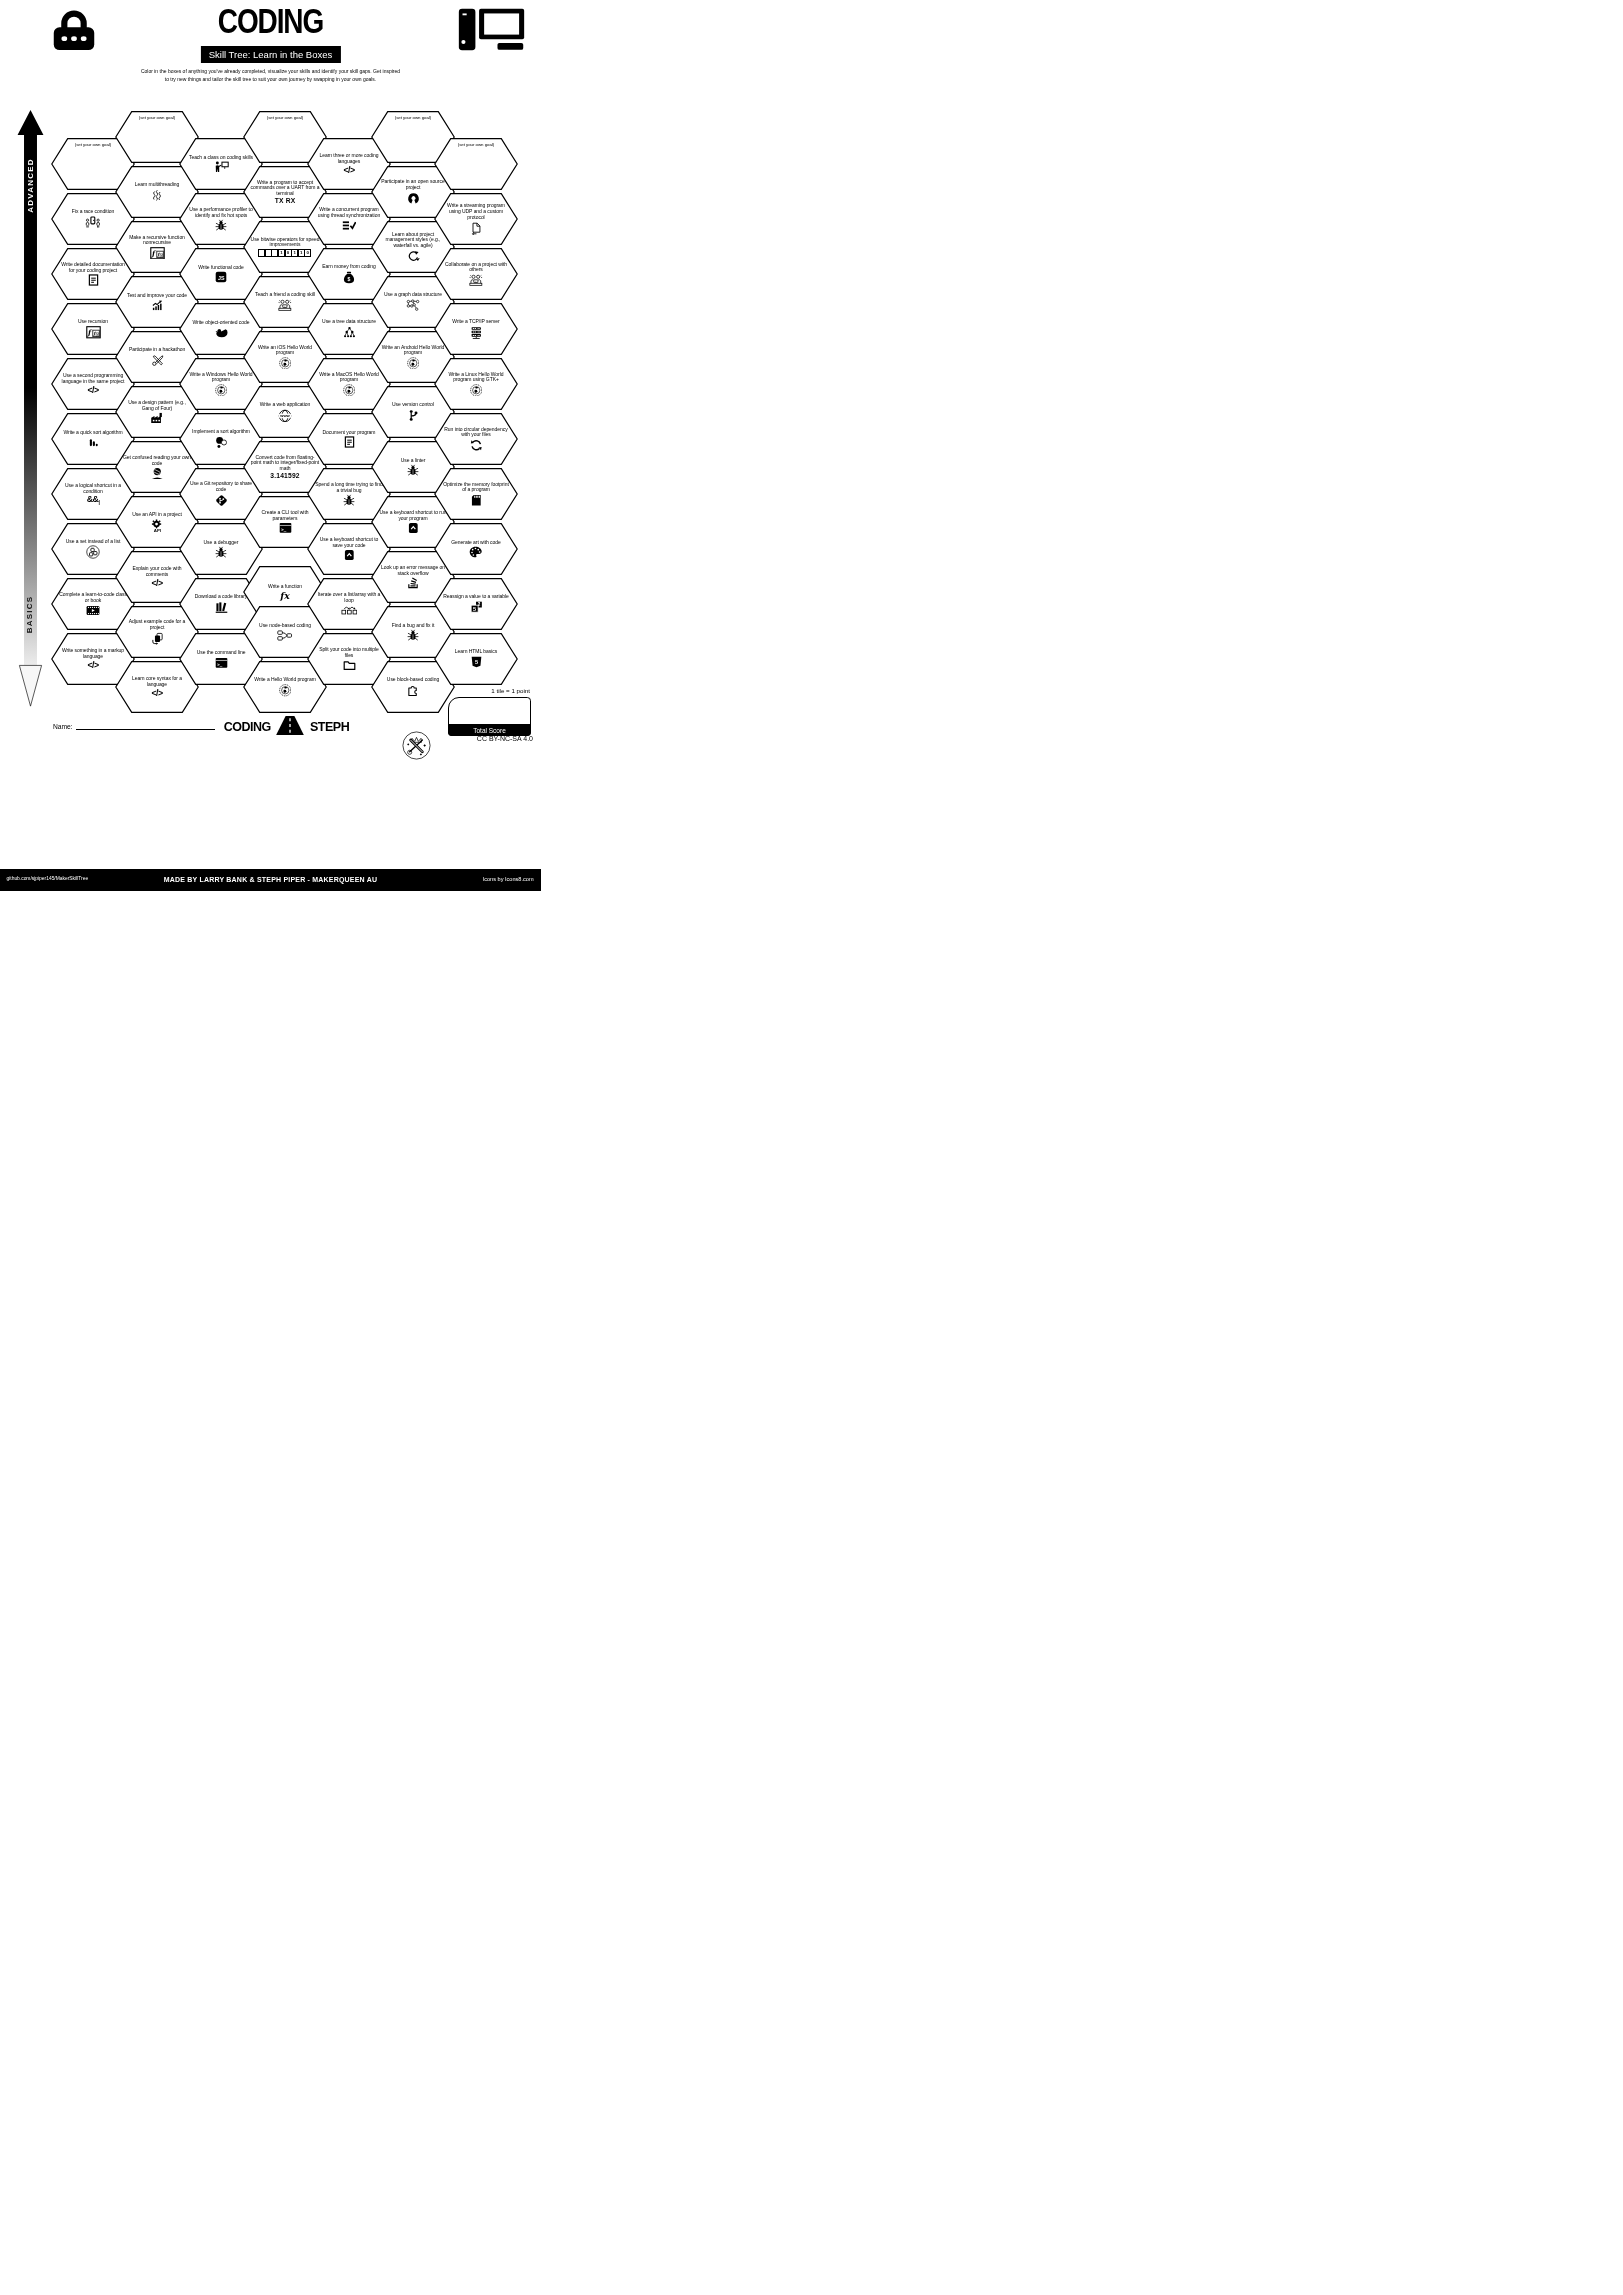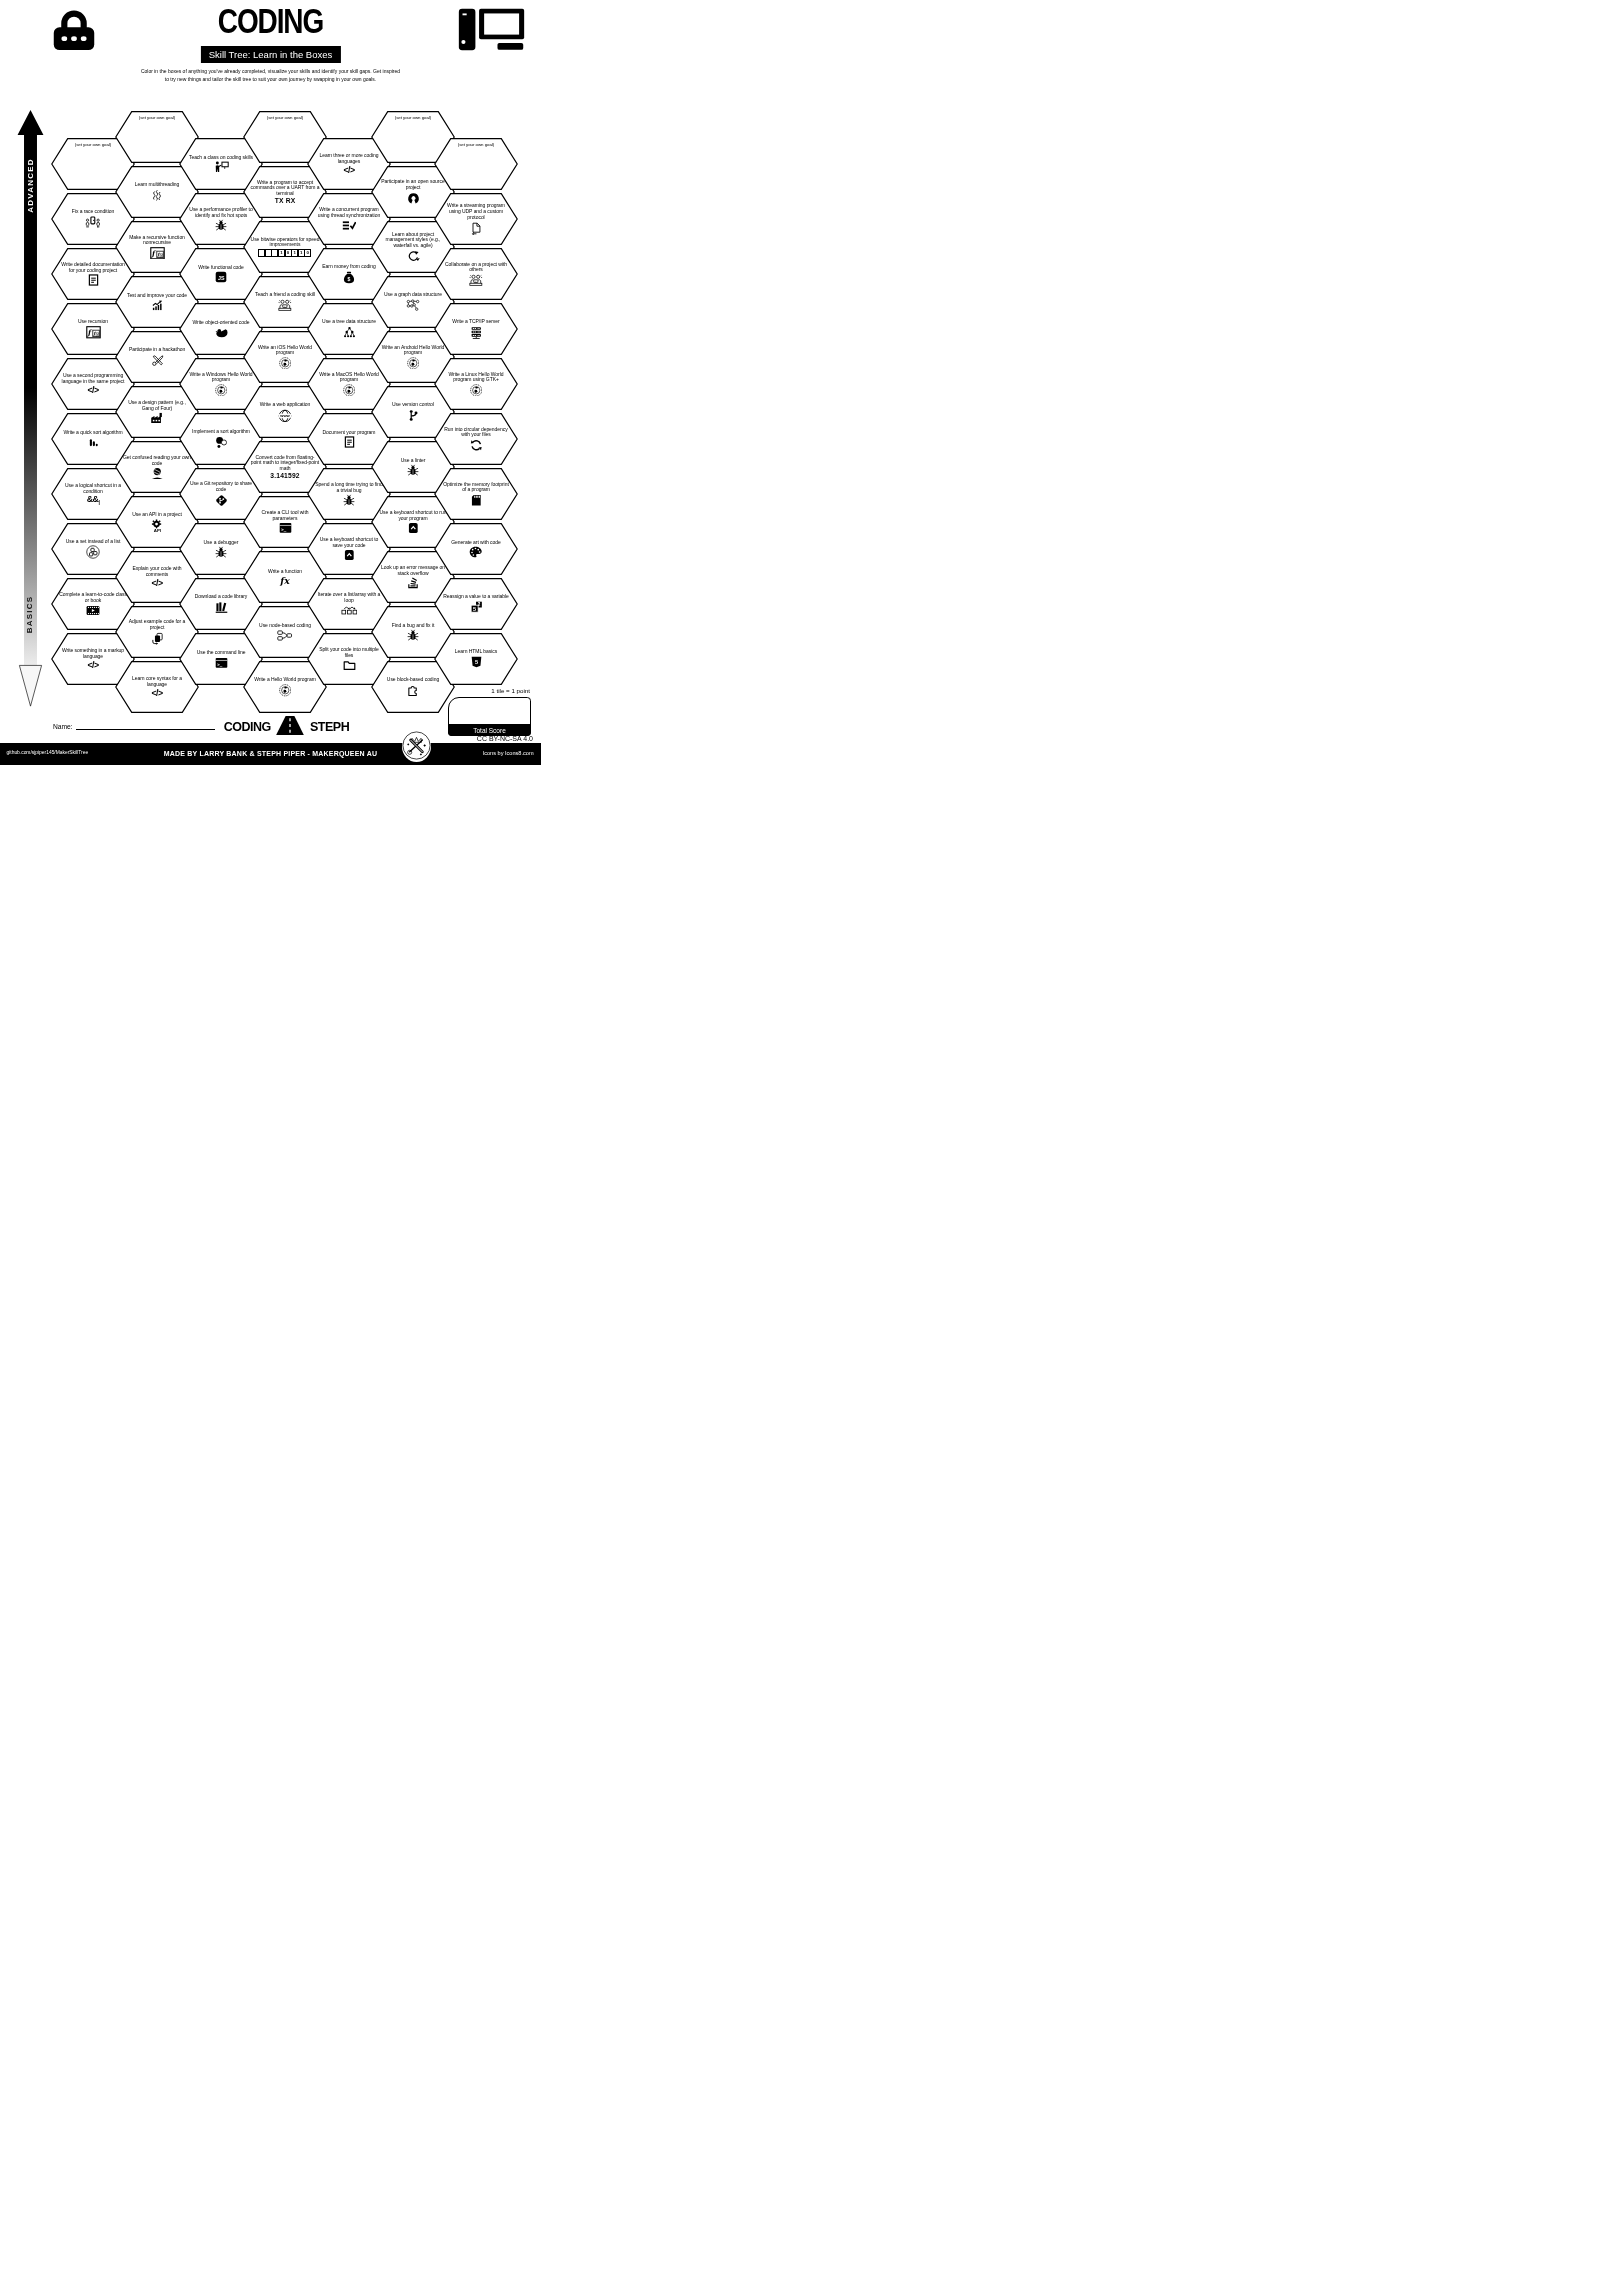--- a/index.html
+++ b/index.html
@@ -1,16 +1,16 @@
 <!DOCTYPE html>
 <html style="font-size:7.4px"><head>
 <meta charset="utf-8">
 <style>
   html,body{margin:0;padding:0;background:#fff;font-family:"Liberation Sans",sans-serif;color:#000;}
-  #page{position:relative;width:541px;height:765px;background:#fff;overflow:hidden;}
+  #page{position:relative;width:541px;height:891px;background:#fff;overflow:hidden;}
   
   #title{position:absolute;top:0.9px;left:0;right:0;margin:0;text-align:center;font-size:35px;font-weight:900;letter-spacing:-1.4px;transform:scaleX(.8);}
   #subtitle{position:absolute;top:46px;left:50%;transform:translateX(-50%);background:#000;color:#fff;font-size:9.5px;font-weight:400;padding:2.8px 8.3px;white-space:nowrap;}
   #desc{position:absolute;top:68px;left:50%;transform:translateX(-50%);width:370px;text-align:center;font-size:5px;line-height:1.55;}
   #lock-wrap{position:absolute;left:46px;top:6.5px;}
   #computer-wrap{position:absolute;left:457px;top:7.4px;}
   
   #arrow-wrap{position:absolute;left:16.7px;top:110px;}
   .v-label{position:absolute;width:27px;height:93px;display:flex;align-items:center;justify-content:center;pointer-events:none;}
   .v-label span{transform:rotate(-90deg);white-space:nowrap;font-weight:700;font-size:8px;letter-spacing:1.2px;}
@@ -731,21 +731,21 @@
           <div class="hex-label">Create a CLI tool with parameters</div>
           <div class="hex-icon">
             <svg width="13" height="11.6" viewBox="0 0 28 25">
               <rect x="1.5" y="2" width="25" height="21" rx="2" fill="#000"></rect>
               <line x1="1.5" y1="7.5" x2="26.5" y2="7.5" stroke="#fff" stroke-width="1.4"></line>
               <text x="5" y="18.5" font-size="9" font-weight="800" fill="#fff" font-family="DejaVu Sans Mono,monospace">&gt;_</text>
             </svg>
           </div>
         </div>
       </div>
-      <div class="hex" style="left: 243px; top: 551px;">
+      <div class="hex" style="left: 243px; top: 566px;">
         <svg class="bg" viewBox="0 0 182 113">
           <polygon points="36,1.5 146,1.5 180.5,56.5 146,111.5 36,111.5 1.5,56.5" fill="#fff" stroke="#000" stroke-width="2.6"></polygon>
         </svg>
         <div class="hex-content">
           <div class="hex-label">Write a function</div>
           <div class="hex-icon">
             <span class="ti-fx">fx</span>
           </div>
         </div>
       </div>

